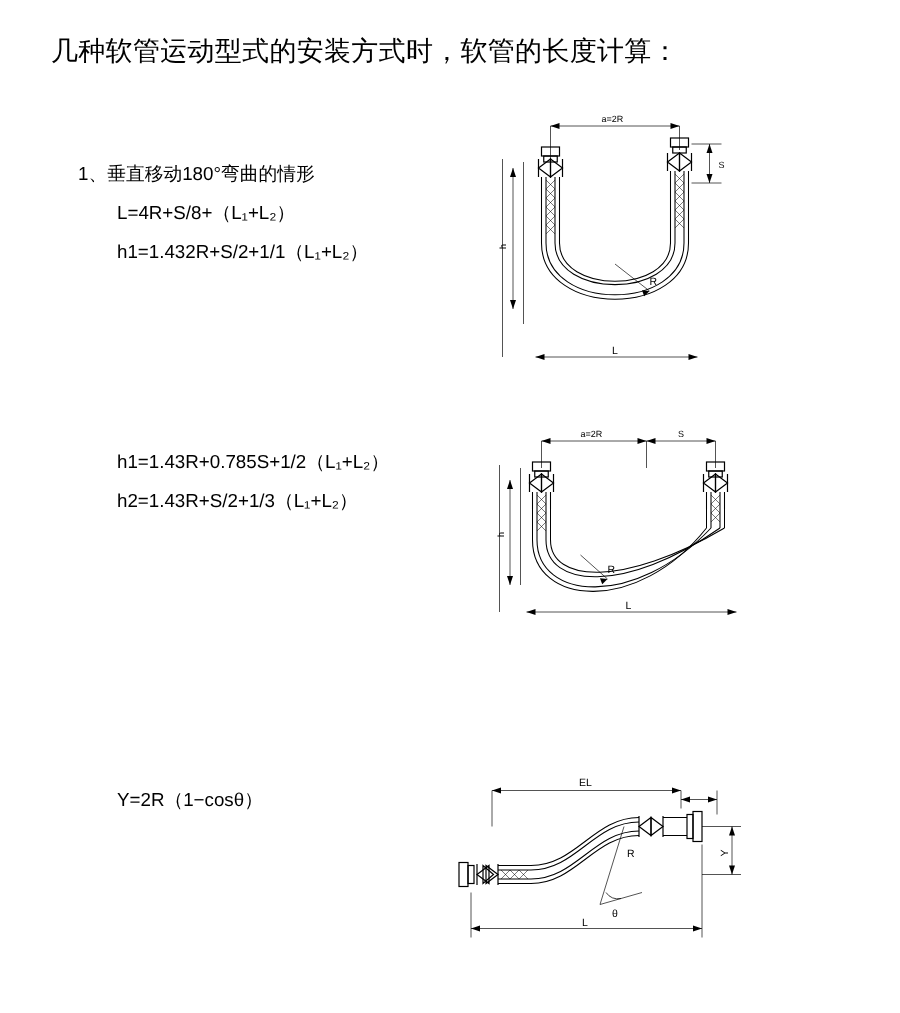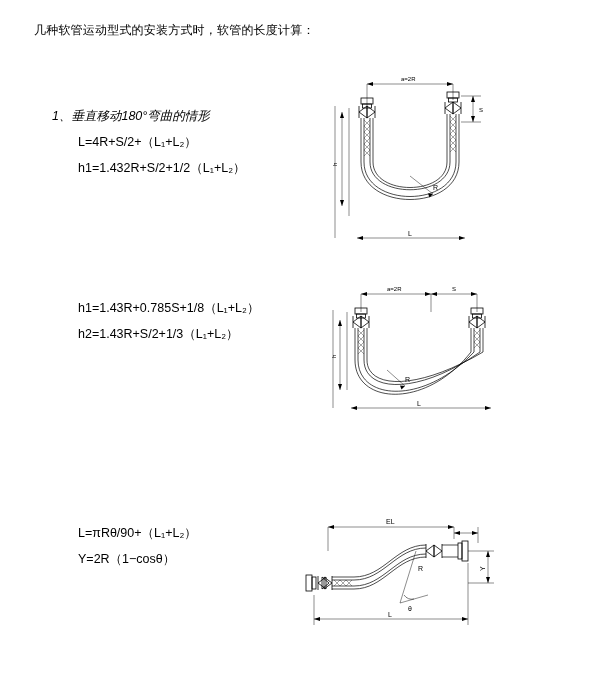--- a/index.html
+++ b/index.html
@@ -17,21 +17,21 @@
   }
   .page {
     position: relative;
     width: 600px;
     height: 675px;
   }
   .heading {
     position: absolute;
     left: 34px;
     top: 22px;
-    font-size: 12px;
+    font-size: 18px;
     letter-spacing: 0.2px;
     white-space: nowrap;
   }
   .section {
     position: absolute;
     left: 0;
     width: 600px;
   }
   .sec1 { top: 108px; }
   .sec2 { top: 300px; }
@@ -39,21 +39,20 @@
 
   .textcol {
     position: absolute;
     left: 52px;
     width: 250px;
   }
   .sec-title {
     font-size: 12.5px;
     white-space: nowrap;
     margin: 0 0 9px 0;
-    font-style: italic;
   }
   .formula {
     font-size: 12.5px;
     white-space: nowrap;
     margin: 0 0 9px 26px;
   }
   .figure {
     position: absolute;
   }
   .fig1 { left: 305px; top: -42px; }
@@ -73,22 +72,22 @@
 </head>
 <body>
 
 <div class="page">
 
   <div class="heading">几种软管运动型式的安装方式时，软管的长度计算：</div>
 
   <div class="section sec1">
     <div class="textcol">
       <div class="sec-title">1、垂直移动180°弯曲的情形</div>
-      <div class="formula">L=4R+S/2+（L₁+L₂）</div>
-      <div class="formula">h1=1.432R+S/2+1/2（L₁+L₂）</div>
+      <div class="formula">L=4R+S/8+（L₁+L₂）</div>
+      <div class="formula">h1=1.432R+S/2+1/1（L₁+L₂）</div>
     </div>
 
     <div class="figure fig1">
       <svg width="205" height="200" viewBox="0 0 205 200">
 
         <line class="dim" x1="62" y1="18" x2="148" y2="18"></line>
         <path class="fillb" d="M62,18 l6,-2 l0,4 z"></path>
         <path class="fillb" d="M148,18 l-6,-2 l0,4 z"></path>
         <text class="lbl" x="96" y="15">a=2R</text>
         <line class="dim" x1="62" y1="18" x2="62" y2="40"></line>
@@ -174,21 +173,21 @@
         <path class="fillb" d="M168,56 l-2,-6 l4,0 z"></path>
         <line class="dim" x1="156" y1="30" x2="176" y2="30"></line>
         <line class="dim" x1="156" y1="56" x2="176" y2="56"></line>
         <text class="lbl" x="174" y="46">S</text>
       </svg>
     </div>
   </div>
 
   <div class="section sec2">
     <div class="textcol">
-      <div class="formula">h1=1.43R+0.785S+1/8（L₁+L₂）</div>
+      <div class="formula">h1=1.43R+0.785S+1/2（L₁+L₂）</div>
       <div class="formula">h2=1.43R+S/2+1/3（L₁+L₂）</div>
     </div>
 
     <div class="figure fig2">
       <svg width="205" height="160" viewBox="0 0 205 160">
 
         <line class="dim" x1="56" y1="16" x2="126" y2="16"></line>
         <path class="fillb" d="M56,16 l6,-2 l0,4 z"></path>
         <path class="fillb" d="M126,16 l-6,-2 l0,4 z"></path>
         <text class="lbl" x="82" y="13">a=2R</text>
@@ -261,21 +260,20 @@
         <line class="dim" x1="46" y1="130" x2="186" y2="130"></line>
         <path class="fillb" d="M46,130 l6,-2 l0,4 z"></path>
         <path class="fillb" d="M186,130 l-6,-2 l0,4 z"></path>
         <text class="lbl7" x="112" y="128">L</text>
       </svg>
     </div>
   </div>
 
   <div class="section sec3">
     <div class="textcol">
-      <div class="formula">L=πRθ/90+（L₁+L₂）</div>
       <div class="formula">Y=2R（1−cosθ）</div>
     </div>
 
     <div class="figure fig3">
       <svg width="215" height="130" viewBox="0 0 215 130">
 
         <line class="dim" x1="36" y1="20" x2="162" y2="20"></line>
         <path class="fillb" d="M36,20 l6,-2 l0,4 z"></path>
         <path class="fillb" d="M162,20 l-6,-2 l0,4 z"></path>
         <text class="lbl7" x="94" y="17">EL</text>

